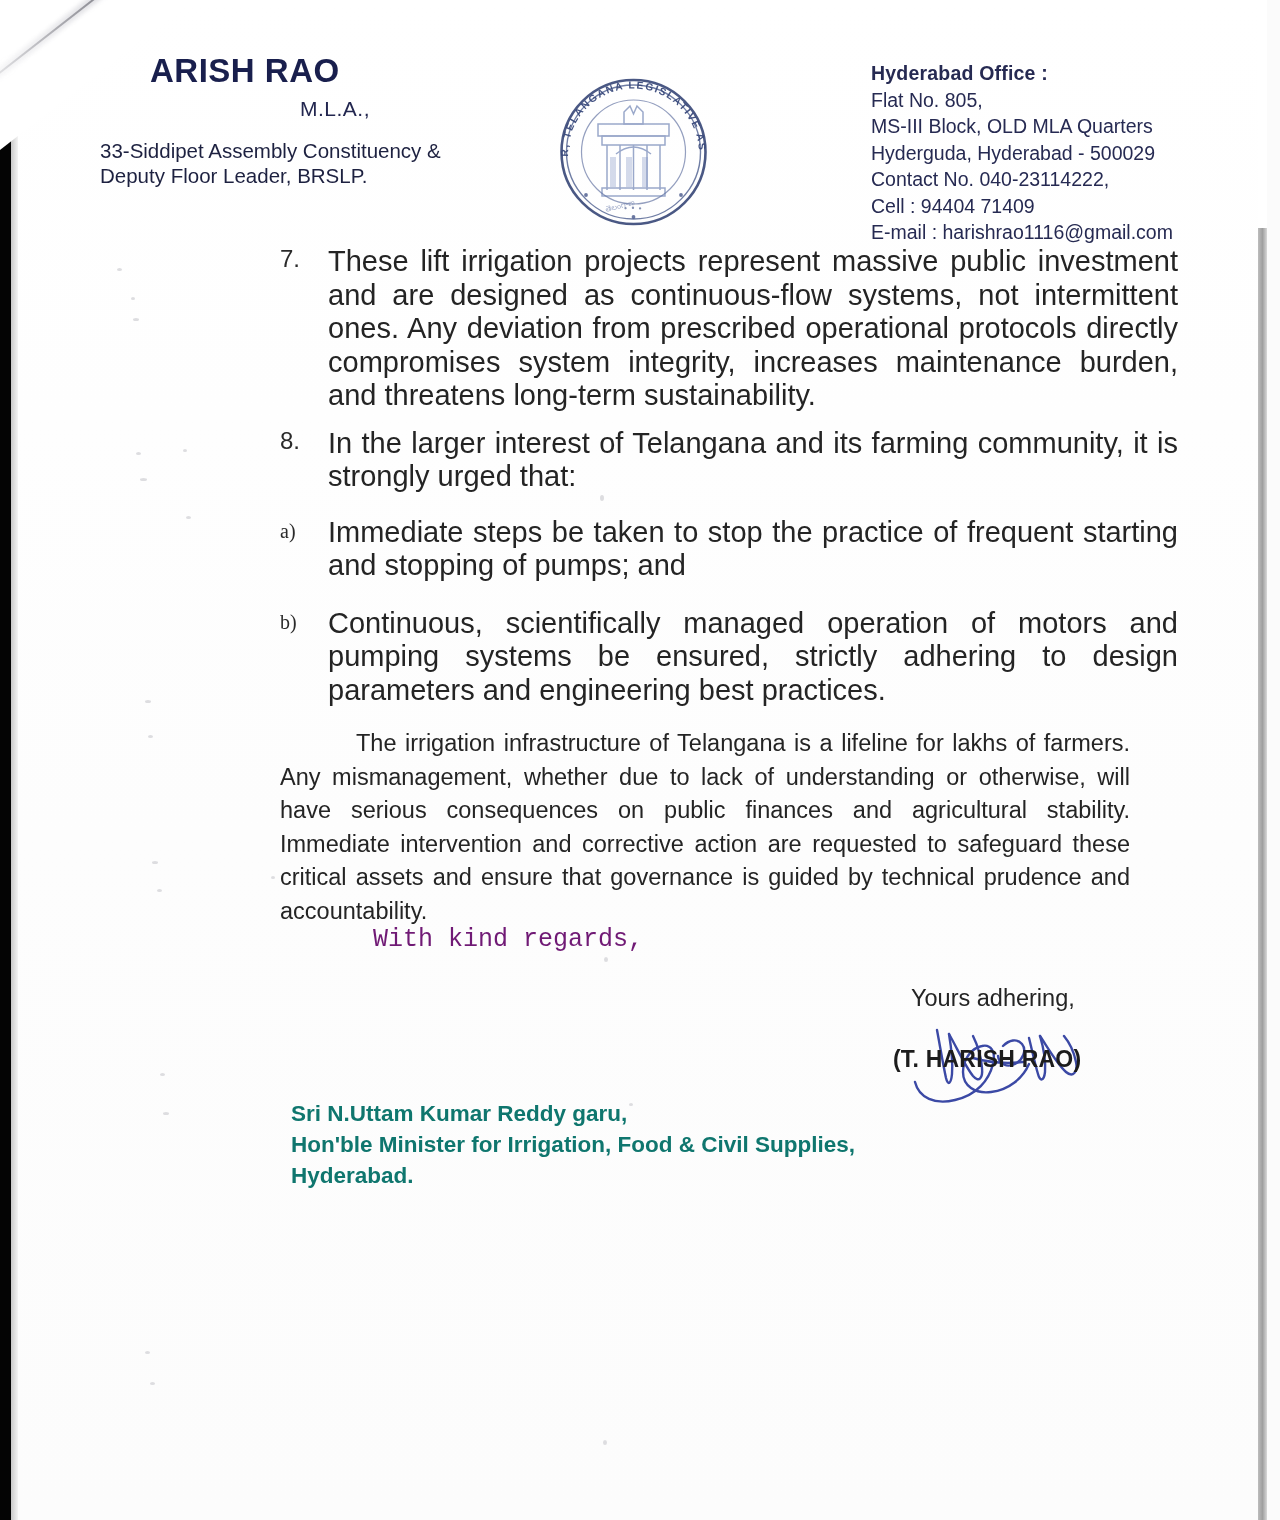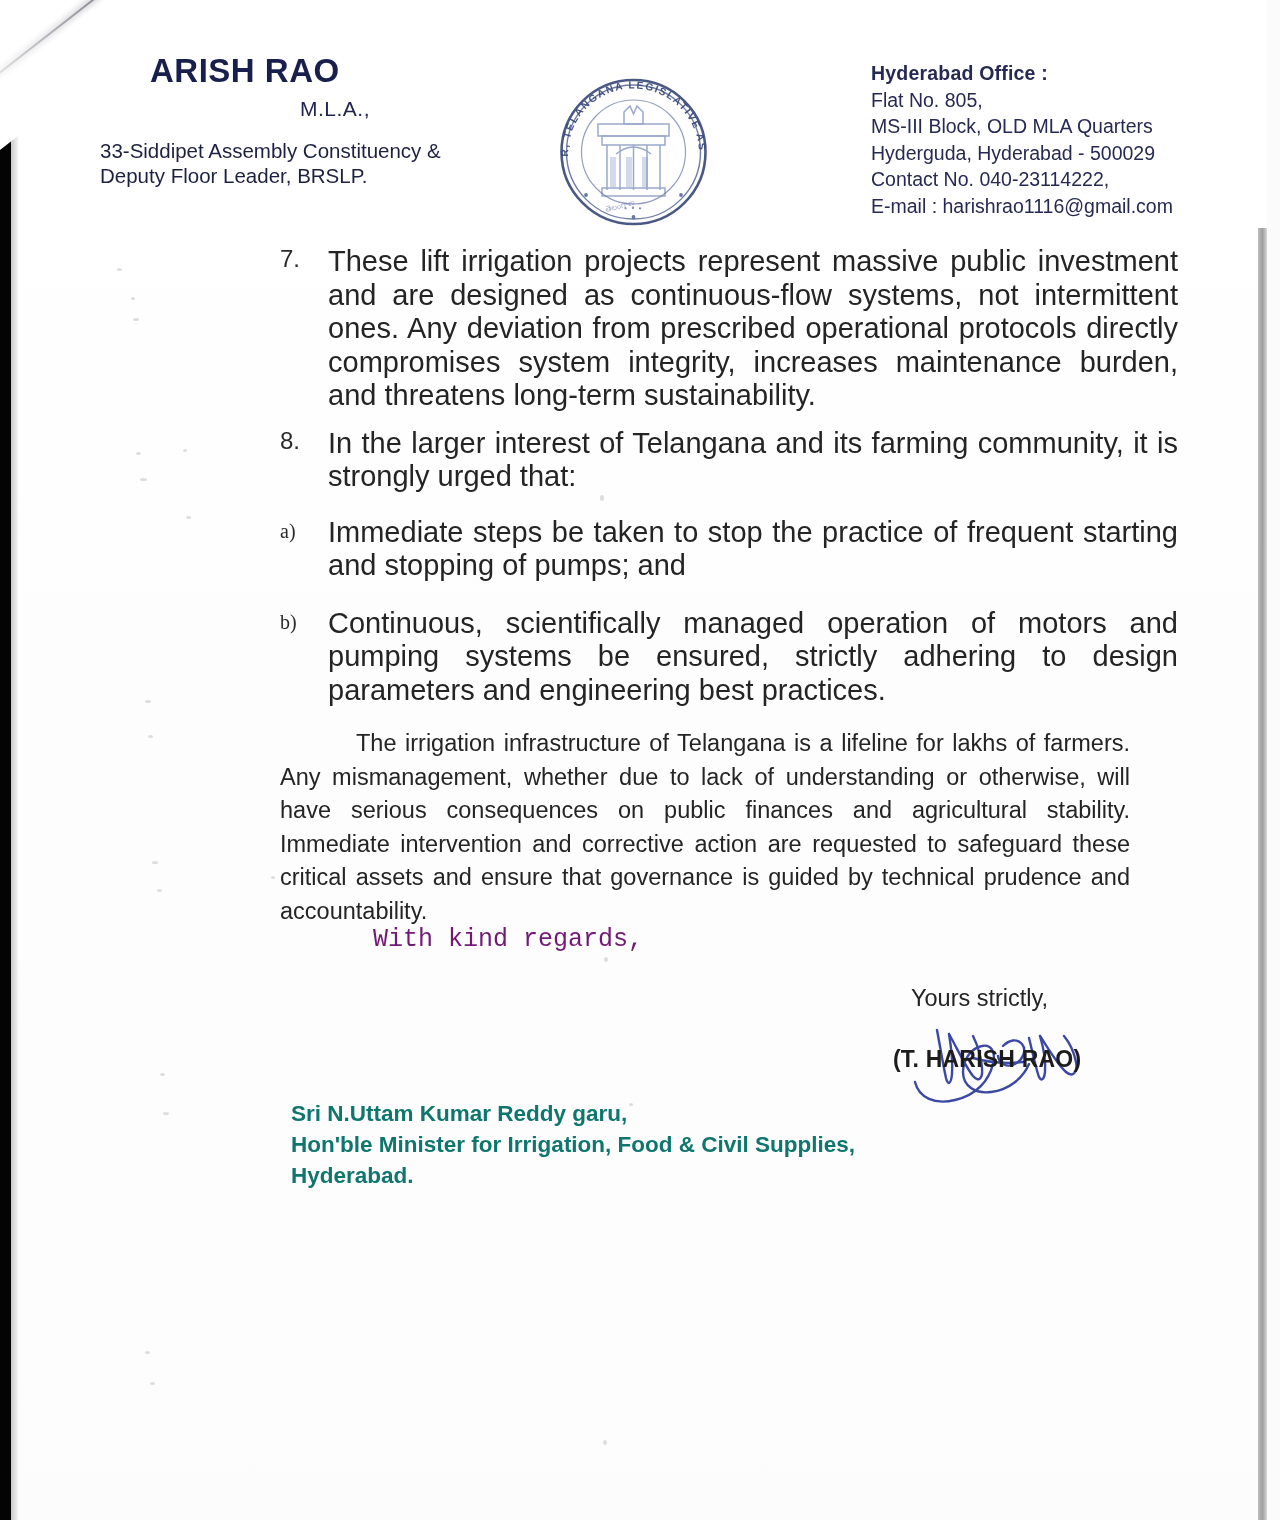--- a/index.html
+++ b/index.html
@@ -298,20 +298,21 @@
         <text x="60" y="150" font-family="Liberation Sans, sans-serif" font-size="8" fill="#6b7cab" opacity="0.62" transform="rotate(-14 60 150)">తెలంగాణ</text>
       </svg>
     </div>
 
     <div class="lh-addr">
       <div class="addr-title">Hyderabad Office :</div>
       <div>Flat No. 805,</div>
       <div>MS-III Block, OLD MLA Quarters</div>
       <div>Hyderguda, Hyderabad - 500029</div>
       <div>Contact No. 040-23114222,</div>
+      <div>Cell : 94404 71409</div>
       <div>E-mail : harishrao1116@gmail.com</div>
     </div>
   </div>
 
   <div class="body-wrap">
 
     <div class="num-item">
       <span class="marker">7.</span>
       <p>These lift irrigation projects represent massive public investment and are designed as continuous-flow systems, not intermittent ones. Any deviation from prescribed operational protocols directly compromises system integrity, increases maintenance burden, and threatens long-term sustainability.</p>
     </div>
@@ -328,21 +329,21 @@
 
     <div class="num-item" style="margin-bottom:20px;">
       <span class="marker alpha">b)</span>
       <p>Continuous, scientifically managed operation of motors and pumping systems be ensured, strictly adhering to design parameters and engineering best practices.</p>
     </div>
 
     <p class="plain-para">The irrigation infrastructure of Telangana is a lifeline for lakhs of farmers. Any mismanagement, whether due to lack of understanding or otherwise, will have serious consequences on public finances and agricultural stability. Immediate intervention and corrective action are requested to safeguard these critical assets and ensure that governance is guided by technical prudence and accountability.</p>
   </div>
 
   <div class="regards">With kind regards,</div>
-  <div class="sincerely">Yours strictly,</div>
+  <div class="sincerely">Yours adhering,</div>
 
   <div class="signature">
     <svg viewBox="0 0 235 95" xmlns="http://www.w3.org/2000/svg">
       <g fill="none" stroke="#2b3a9e" stroke-width="2.4" stroke-linecap="round" stroke-linejoin="round" opacity="0.92">
         <path d="M52,18 C55,34 58,52 61,66 C63,74 66,72 67,62 C68,50 66,34 64,22"></path>
         <path d="M64,22 C72,36 80,54 88,64 C94,71 98,66 97,56 C96,44 92,32 88,24"></path>
         <path d="M30,70 C34,86 50,93 70,88 C92,83 104,68 108,52 C111,40 106,32 97,34 C86,36 78,48 78,60 C78,74 90,82 106,80 C124,78 138,66 144,52"></path>
         <path d="M118,34 C124,28 132,26 137,32 C142,38 138,48 130,52 C122,56 114,52 113,44"></path>
         <path d="M144,26 C147,38 150,52 153,62 C155,70 159,69 160,60 C161,48 158,34 155,24"></path>
         <path d="M155,24 C163,36 172,52 181,60 C188,66 193,60 191,50 C189,40 184,30 179,24"></path>

